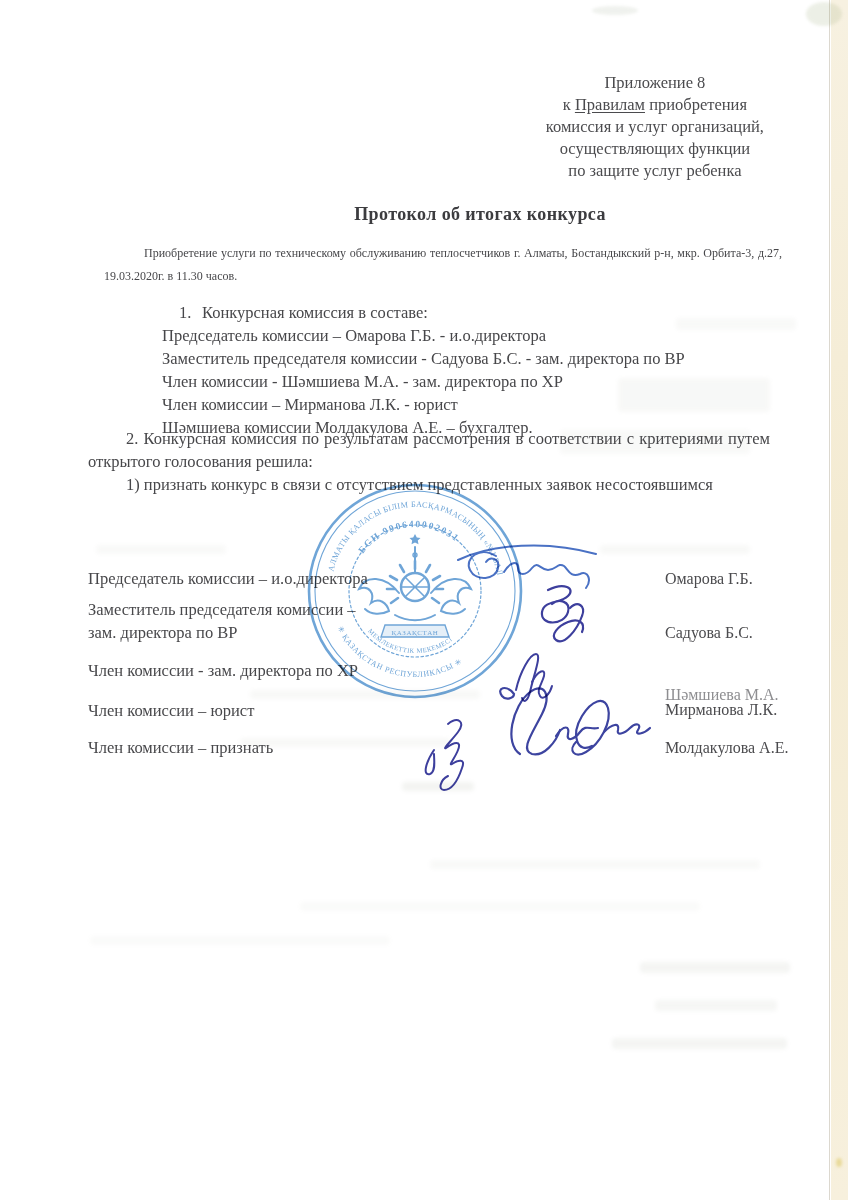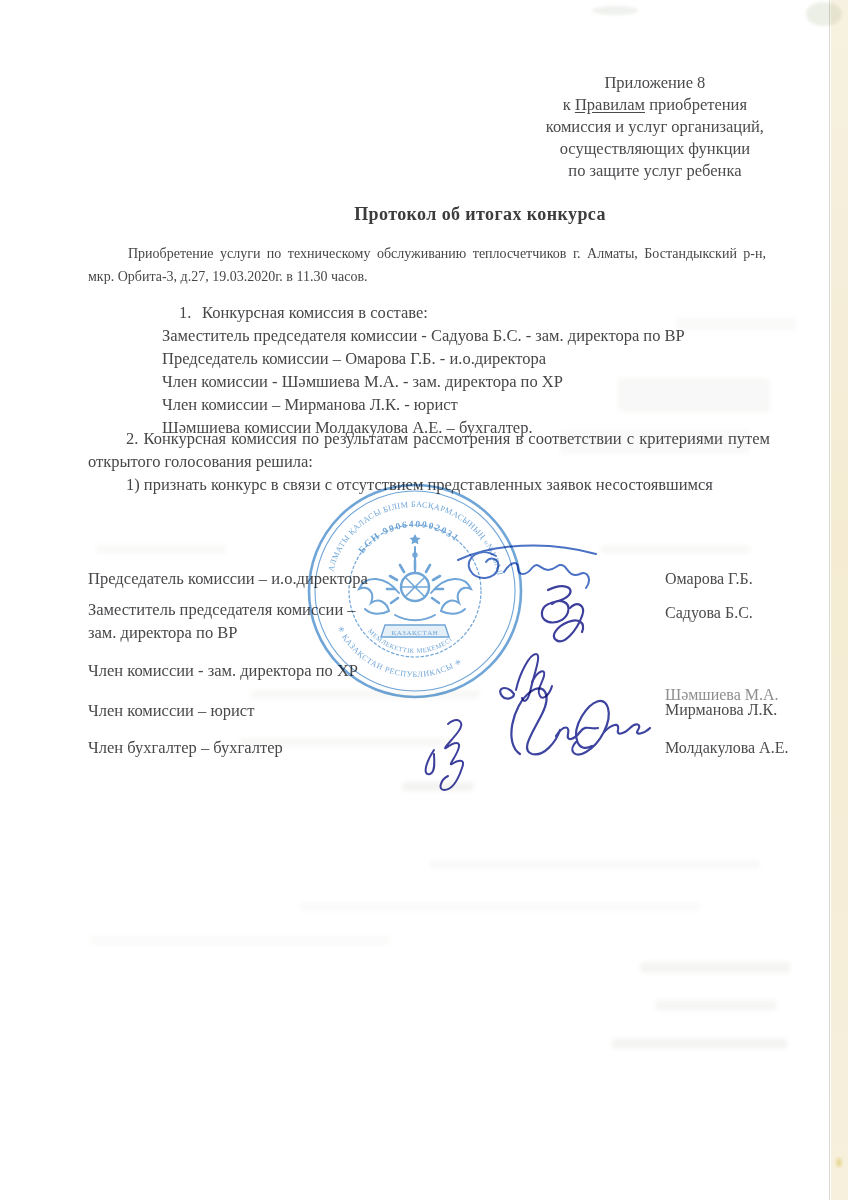--- a/index.html
+++ b/index.html
@@ -26,22 +26,22 @@
   .appendix .u{text-decoration:underline;text-underline-offset:2px;text-align:center;}
 
   .doc-title{
     position:absolute;top:204px;left:16px;width:848px;
     text-align:center;font-weight:bold;font-size:18px;color:#3c3c3f;
     letter-spacing:.4px;
     margin-left:40px;
   }
 
   .intro{
-    position:absolute;top:242px;left:88px;width:678px;
-    font-size:14px;line-height:23px;text-align:justify;text-indent:40px;
+    position:absolute;top:242px;left:104px;width:678px;
+    font-size:12px;line-height:23px;text-align:justify;text-indent:40px;
   }
 
   .committee{position:absolute;top:301px;left:0;width:848px;font-size:16.5px;line-height:23px;}
   .committee .head{position:absolute;left:137px;top:0;margin-left:42px;}
   .committee .head .num{display:inline-block;width:23px;}
   .committee .members{position:absolute;left:162px;top:23px;width:620px;}
   .committee .members div{height:23px;}
 
   .resolution{
     position:absolute;top:427px;left:88px;width:682px;
@@ -96,45 +96,45 @@
 
   <div class="doc-title">Протокол об итогах конкурса</div>
 
   <div class="intro">Приобретение услуги по техническому обслуживанию теплосчетчиков г. Алматы, Бостандыкский р-н, мкр. Орбита-3, д.27, 19.03.2020г. в 11.30 часов.</div>
 
   <div class="committee">
     <div class="head">
       <span class="num">1.</span><span>Конкурсная комиссия в составе:</span>
     </div>
     <div class="members">
+      <div>Председатель комиссии – Омарова Г.Б. - и.о.директора</div>
       <div>Заместитель председателя комиссии - Садуова Б.С. - зам. директора по ВР</div>
-      <div>Председатель комиссии – Омарова Г.Б. - и.о.директора</div>
       <div>Член комиссии - Шәмшиева М.А. - зам. директора по ХР</div>
       <div>Член комиссии – Мирманова Л.К. - юрист</div>
       <div>Шәмшиева комиссии  Молдакулова А.Е. – бухгалтер.</div>
     </div>
   </div>
 
   <div class="resolution">2. Конкурсная комиссия по результатам рассмотрения в соответствии с критериями путем открытого голосования решила:</div>
   <div class="decision">1) признать конкурс в связи с отсутствием представленных заявок несостоявшимся</div>
 
   <div class="sig-row-label" style="top:567px;">Председатель комиссии – и.о.директора</div>
   <div class="sig-row-name" style="top:570px;">Омарова Г.Б.</div>
 
   <div class="sig-row-label" style="top:598px;">Заместитель председателя комиссии –</div>
   <div class="sig-row-label" style="top:621px;">зам. директора по ВР</div>
-  <div class="sig-row-name" style="top:604px;">Садуова Б.С.</div>
+  <div class="sig-row-name" style="top:624px;">Садуова Б.С.</div>
 
   <div class="sig-row-label" style="top:659px;">Член комиссии - зам. директора по ХР</div>
   <div class="sig-row-name name-faded" style="top:686px;">Шәмшиева М.А.</div>
 
   <div class="sig-row-label" style="top:699px;">Член комиссии – юрист</div>
   <div class="sig-row-name" style="top:701px;">Мирманова Л.К.</div>
 
-  <div class="sig-row-label" style="top:736px;">Член бухгалтер – бухгалтер</div>
+  <div class="sig-row-label" style="top:736px;">Член комиссии – признать</div>
   <div class="sig-row-name" style="top:739px;">Молдакулова А.Е.</div>
 
   <svg class="stamp" viewBox="-110 -110 220 220">
     <g stroke="#5f9bd3" fill="none" stroke-linecap="round">
       <circle r="106" stroke-width="2.6"></circle>
       <circle r="100" stroke-width="1.1"></circle>
       <circle r="66" stroke-width="1.2" stroke-dasharray="2.5 2.5"></circle>
       <defs>
         <path id="arcTop" d="M -82.2 -17.4 A 84 84 0 0 1 82.2 -17.4"></path>
         <path id="arcBin" d="M -55.4 -32 A 64 64 0 0 1 55.4 -32"></path>

